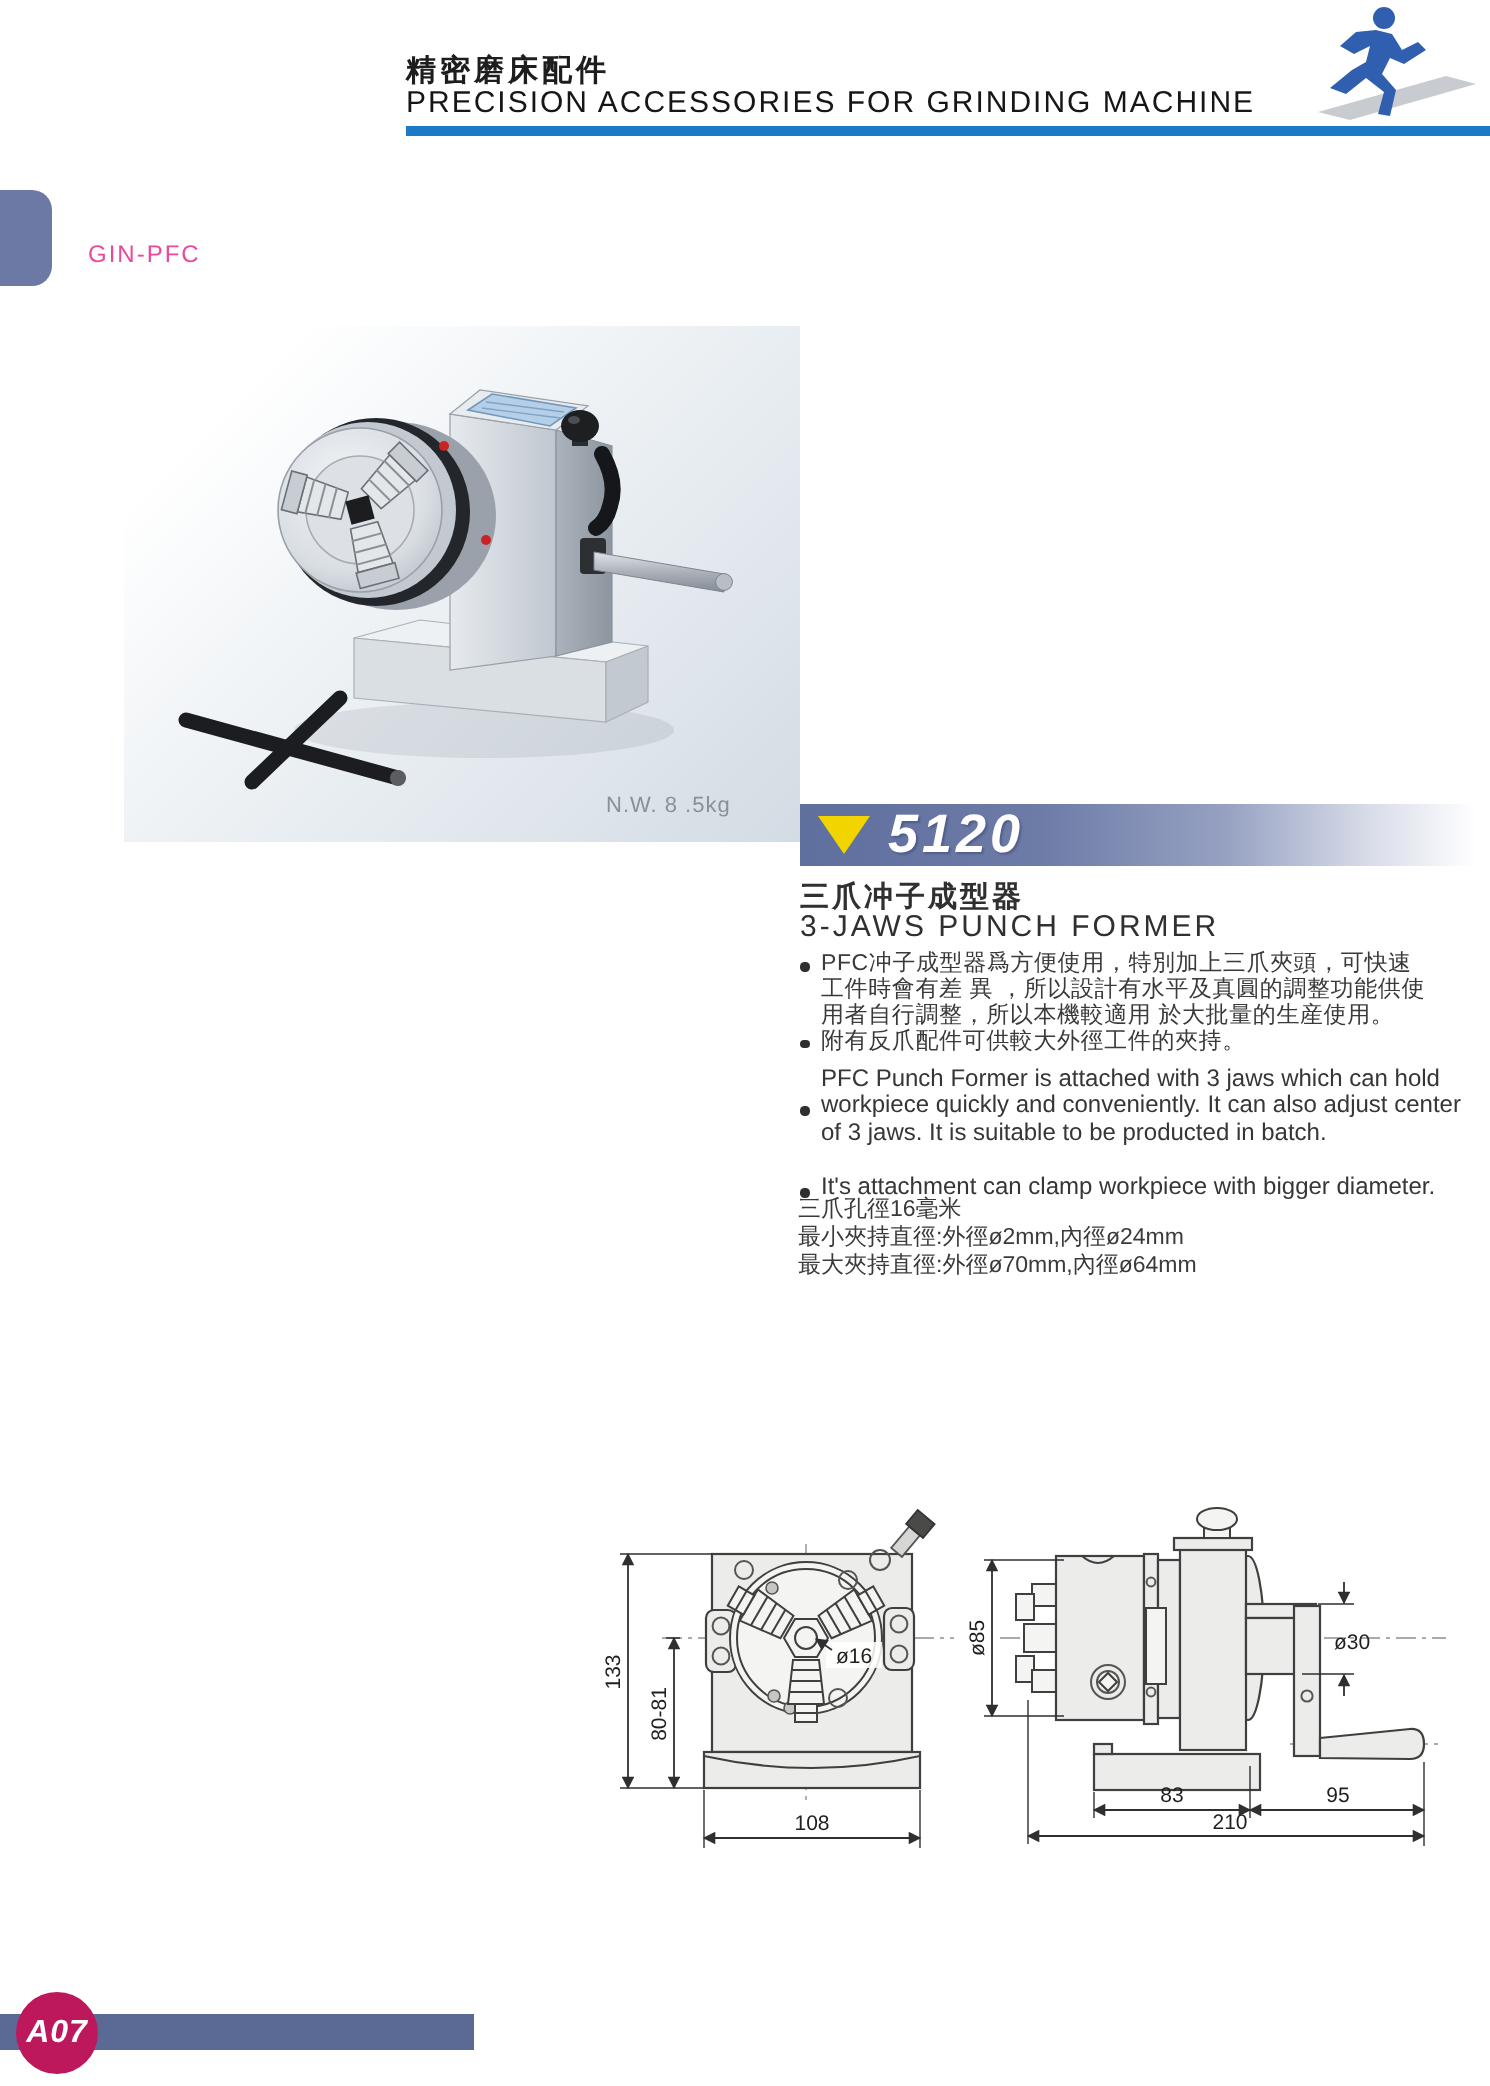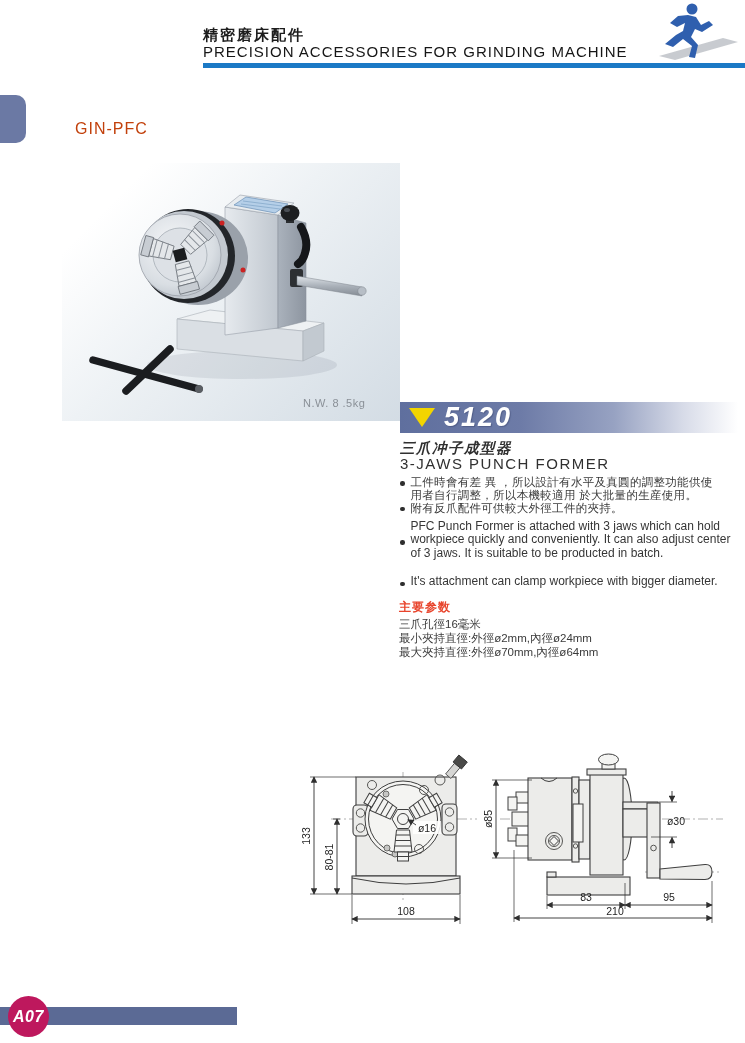--- a/index.html
+++ b/index.html
@@ -8,39 +8,39 @@
   .abs{position:absolute;}
 
   
   .hdr-cn{left:203px;top:26px;font-size:15px;font-weight:bold;color:#1d1d1d;letter-spacing:2px;}
   .hdr-en{left:203px;top:43px;font-size:15px;color:#161616;letter-spacing:1px;white-space:nowrap;}
   .hdr-rule{left:203px;top:63px;width:542px;height:5px;background:#1b79c5;}
   .runner{left:645px;top:0px;}
 
   
   .series-tab{left:0;top:95px;width:26px;height:48px;background:#6b79a4;border-radius:0 10px 10px 0;}
-  .series-label{left:44px;top:120px;font-size:16px;color:#c2410c;letter-spacing:1px;margin-left:31px;}
+  .series-label{left:44px;top:120px;font-size:12px;color:#ec4899;letter-spacing:1px;}
 
   
   .photo{left:62px;top:163px;width:338px;height:258px;
          background:linear-gradient(135deg,#ffffff 15%,#eef2f5 45%,#d3dce4 100%);}
   .nw{left:303px;top:397px;font-size:11px;color:#8a9097;letter-spacing:0.5px;}
 
   
   .banner{left:400px;top:402px;width:345px;height:31px;
           background:linear-gradient(90deg,#5f6f9e 0%,#6d7ba7 35%,#97a2c2 62%,#d7dbe8 82%,#ffffff 98%);}
   .banner .tri{position:absolute;left:9px;top:6px;width:0;height:0;
           border-left:13px solid transparent;border-right:13px solid transparent;
           border-top:19px solid #f2d500;}
   .banner .model{position:absolute;left:44px;top:0;height:15px;line-height:30px;
           font-size:27px;font-weight:bold;font-style:italic;color:#ffffff;letter-spacing:2px;
           text-shadow:1px 1px 1px rgba(40,50,90,0.35);}
 
   
-  .name-cn{left:400px;top:439px;font-size:14.5px;font-weight:bold;color:#303030;letter-spacing:1.5px;font-style:italic;}
+  .name-cn{left:400px;top:439px;font-size:14.5px;font-weight:bold;color:#303030;letter-spacing:1.5px;}
   .name-en{left:400px;top:455px;font-size:15px;color:#303030;letter-spacing:1.5px;white-space:nowrap;}
 
   
   .bullets{left:399px;top:476px;width:346px;}
   .bullet{display:flex;}
   .bullet .dot{flex:none;width:4.5px;height:4.5px;border-radius:50%;background:#2e2e2e;margin:5px 6px 0 1px;}
   .txt-cn{font-size:11.5px;line-height:12.9px;color:#3a3a3a;letter-spacing:0.3px;}
   .txt-en{font-size:12px;line-height:13.6px;color:#363636;}
   .bullet.en{margin-top:5px;align-items:center;}
 
@@ -179,20 +179,21 @@
     <div class="model">5120</div>
   </div>
 
   <div class="abs name-cn">三爪冲子成型器</div>
   <div class="abs name-en">3-JAWS  PUNCH  FORMER</div>
 
   <div class="abs bullets">
     <div class="bullet">
       <span class="dot"></span>
       <div class="txt-cn">
+        <div>PFC冲子成型器爲方便使用，特別加上三爪夾頭，可快速</div>
         <div>工件時會有差 異 ，所以設計有水平及真圓的調整功能供使</div>
         <div>用者自行調整，所以本機較適用 於大批量的生産使用。</div>
       </div>
     </div>
     <div class="bullet">
       <span class="dot"></span>
       <div class="txt-cn">
         <div>附有反爪配件可供較大外徑工件的夾持。</div>
       </div>
     </div>
@@ -206,21 +207,20 @@
     </div>
     <div class="bullet en" style="margin-top:14px;">
       <span class="dot"></span>
       <div class="txt-en">
         <div>It's attachment can clamp workpiece with bigger diameter.</div>
       </div>
     </div>
   </div>
 
   <div class="abs params-cn">
-    <div class="p-head-cn">主要参数</div>
     <div class="p-line-cn">三爪孔徑16毫米</div>
     <div class="p-line-cn">最小夾持直徑:外徑ø2mm,內徑ø24mm</div>
     <div class="p-line-cn">最大夾持直徑:外徑ø70mm,內徑ø64mm</div>
   </div>
 
   <svg class="abs drawings" width="460" height="215" viewBox="0 0 460 215">
     <defs>
       <marker id="ar" viewBox="0 0 10 10" refX="9" refY="5" markerWidth="8" markerHeight="7" orient="auto-start-reverse">
         <path d="M0,0 L10,5 L0,10 Z" fill="#2f2f2f"></path>
       </marker>

